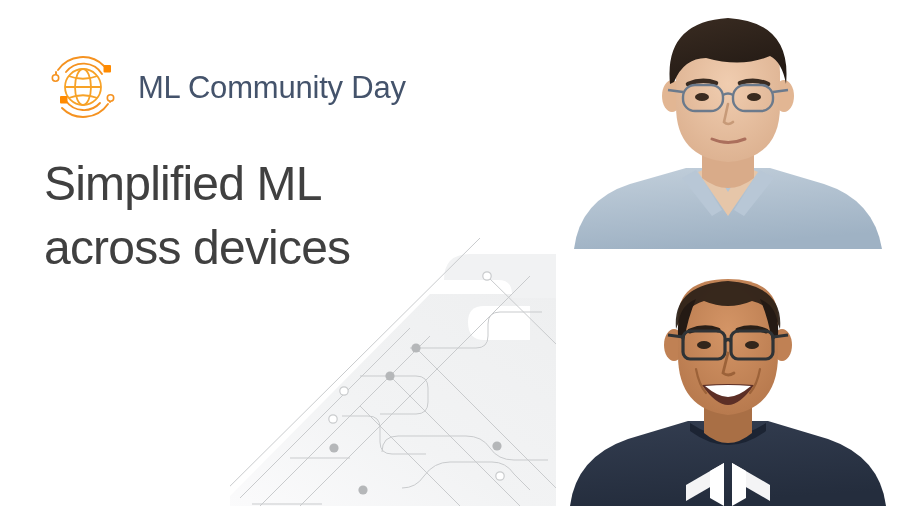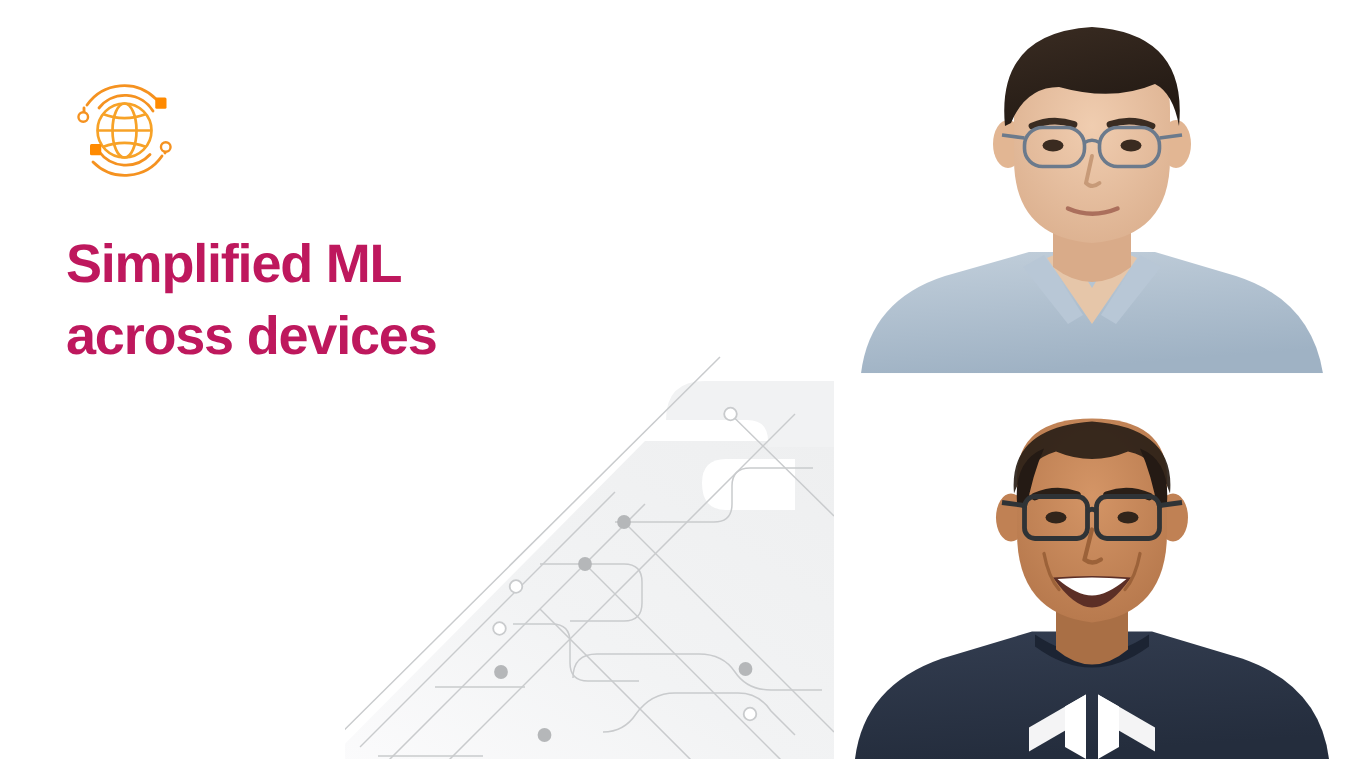--- a/index.html
+++ b/index.html
@@ -53,25 +53,25 @@
     line-height: 1;
   }
 
   
   #headline {
     position: absolute;
     left: 44px;
     top: 152px;
     z-index: 6;
     font-family: "Liberation Sans", sans-serif;
-    font-size: 36px;
-    font-weight: 700;
+    font-size: 48px;
+    font-weight: 400;
     line-height: 1.33;
     letter-spacing: -0.8px;
-    color: #be185d;
+    color: #404040;
     white-space: pre-line;
     margin: 0;
   }
 
   
   #circuit-art {
     position: absolute;
     left: 230px;
     top: 236px;
     width: 326px;
@@ -185,20 +185,21 @@
           <path d="M 26.5 52 Q 41 46.5 55.5 52"></path>
         </g>
 
         <g>
           <rect x="61.5" y="19" width="7.5" height="7.5" rx="1" fill="#ff8a00"></rect>
           <rect x="18" y="50" width="7.5" height="7.5" rx="1" fill="#ff8a00"></rect>
           <circle cx="13.5" cy="32" r="3.2" fill="#ffffff" stroke="#f59220" stroke-width="1.6"></circle>
           <circle cx="68.5" cy="52" r="3.2" fill="#ffffff" stroke="#f59220" stroke-width="1.6"></circle>
         </g>
       </svg>
+      <div id="brand-title">ML Community Day</div>
     </div>
 
     <h1 id="headline">Simplified ML
 across devices</h1>
 
   </div>
 
   <div id="speaker-stack">
 
     <div class="speaker-photo" id="speaker-photo-1">

